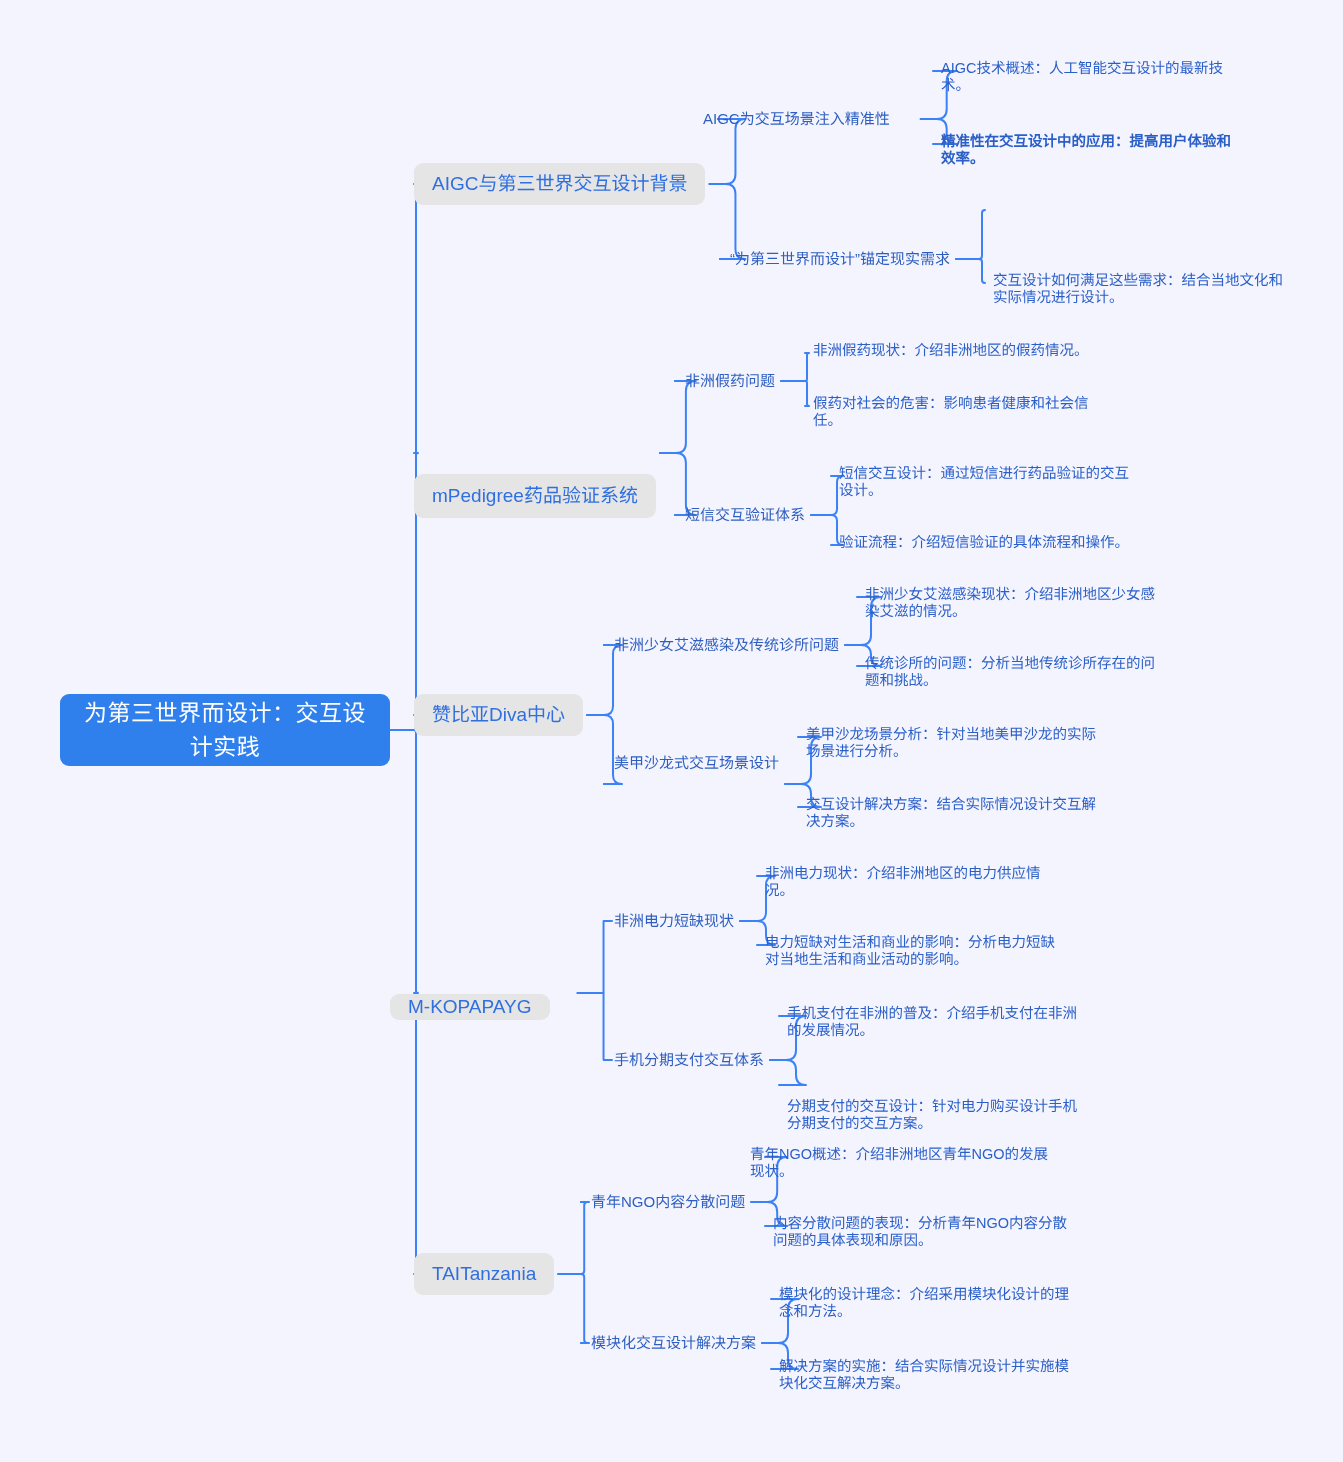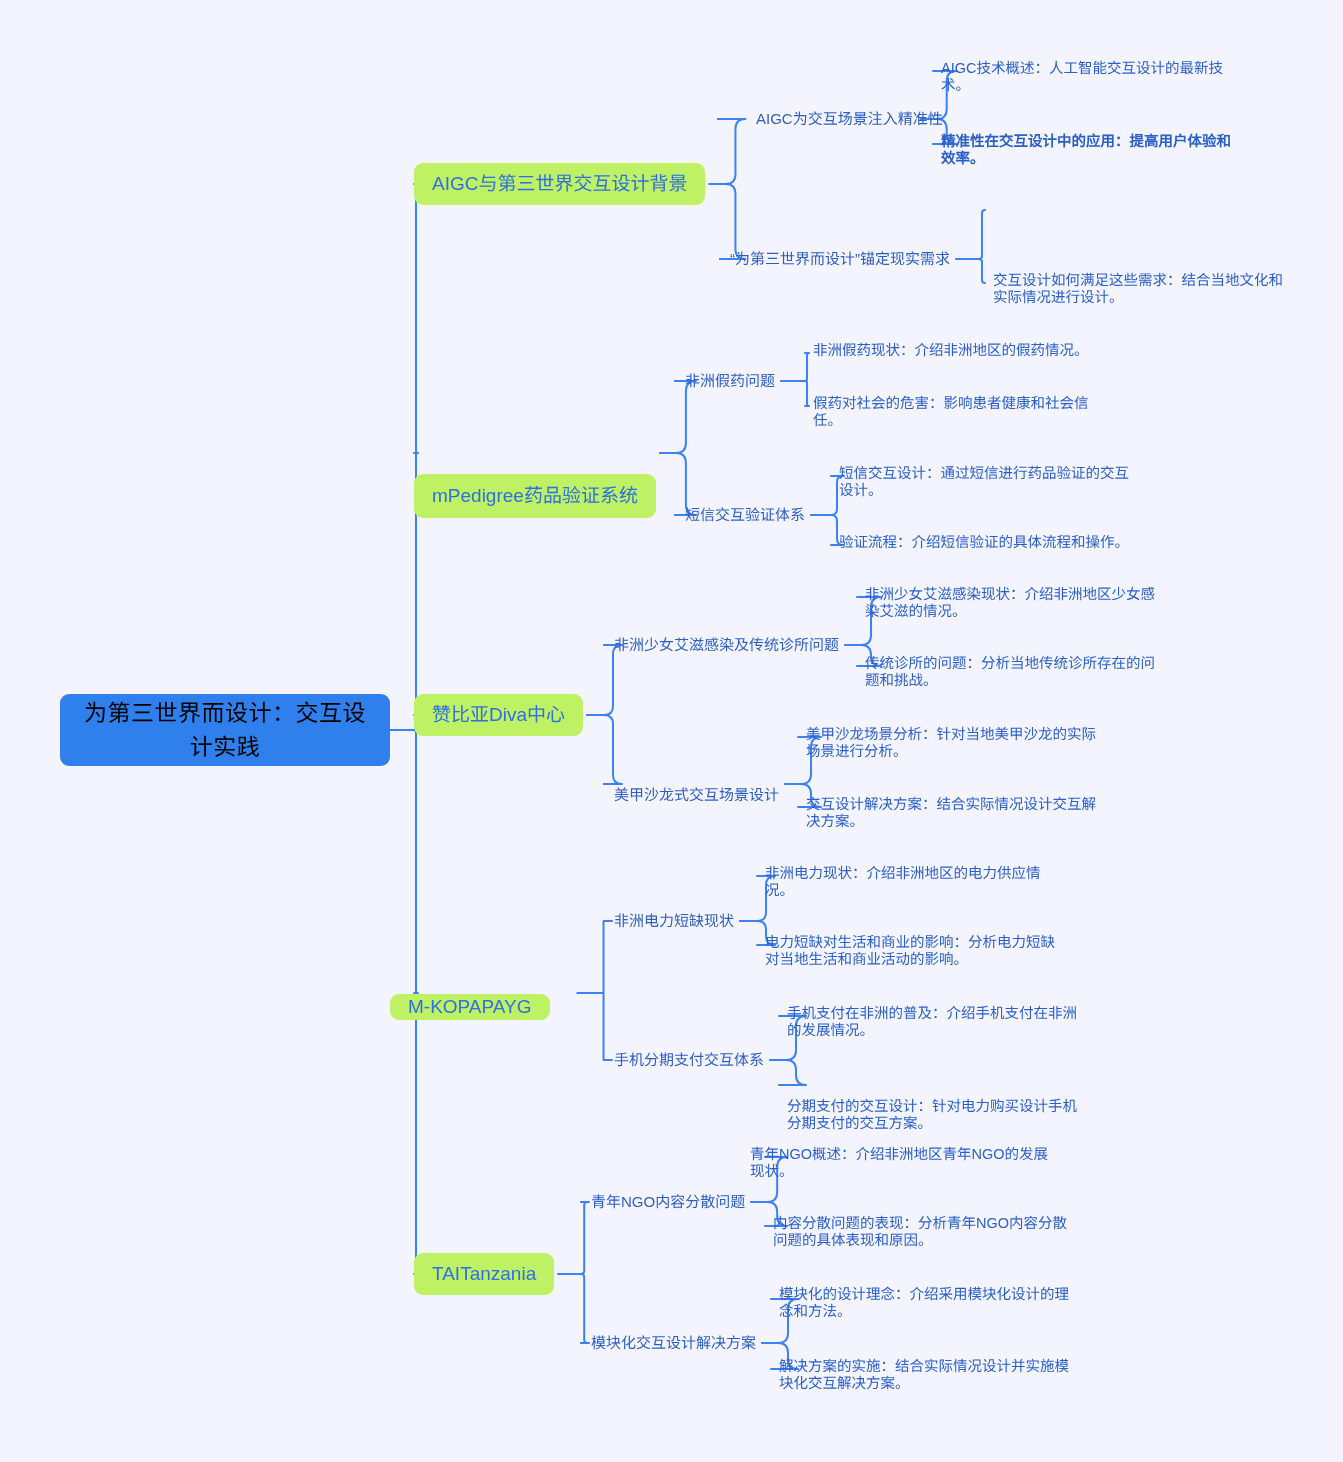--- a/index.html
+++ b/index.html
@@ -12,32 +12,32 @@
     position:relative;
   }
   #canvas{position:absolute;inset:0;width:1343px;height:1462px;}
   svg.links{position:absolute;left:0;top:0;width:1343px;height:1462px;pointer-events:none;}
 
   
   .node{position:absolute;box-sizing:border-box;}
 
   .root{
     background:#2f80ed;
-    color:#000000;
+    color:#ffffff;
     border-radius:9px;
     display:flex;align-items:center;justify-content:center;
     text-align:center;
     font-size:23px;
     line-height:34px;
     letter-spacing:.5px;
     padding:0 16px;
   }
 
   .lvl2{
-    background:#bef264;
+    background:#e5e5e5;
     color:#2f6fe0;
     border-radius:9px;
     display:flex;align-items:center;justify-content:center;
     text-align:center;
     font-size:19px;
     line-height:26px;
     padding:0 18px;
     white-space:nowrap;
   }
 
@@ -107,39 +107,39 @@
         <path d="M558.203125,1274 L581,1274 Q584.203125,1274 584.203125,1277.203125 L584.203125,1339.796875 Q584.203125,1343 587.40625,1343 L581,1343"></path>
         <path d="M581,1343 L589,1343"></path>
         <path d="M762.015625,1343 L778.015625,1343 Q788.015625,1343 788.015625,1333 L788.015625,1309 Q788.015625,1299 798.015625,1299 L771,1299"></path>
         <path d="M762.015625,1343 L778.015625,1343 Q788.015625,1343 788.015625,1353 L788.015625,1359 Q788.015625,1369 798.015625,1369 L771,1369"></path>
       </g>
   </svg>
 
   <div class="node root" style="left:60px;top:694px;width:330px;height:72px;">为第三世界而设计：交互设计实践</div>
 
   <div class="node lvl2" style="left:414px;top:163px;height:42px;">AIGC与第三世界交互设计背景</div>
-  <div class="node lvl3" style="left:756px;top:106px;height:26px;">AIGC为交互场景注入精准性</div>
+  <div class="node lvl3" style="left:703px;top:106px;height:26px;">AIGC为交互场景注入精准性</div>
   <div class="node leaf" style="left:941px;top:60px;width:300px;">AIGC技术概述：人工智能交互设计的最新技术。</div>
   <div class="node leaf" style="left:941px;top:133px;width:300px;font-weight:bold;">精准性在交互设计中的应用：提高用户体验和效率。</div>
   <div class="node lvl3" style="left:730px;top:246px;height:26px;">“为第三世界而设计”锚定现实需求</div>
   <div class="node leaf" style="left:993px;top:272px;width:300px;">交互设计如何满足这些需求：结合当地文化和实际情况进行设计。</div>
 
   <div class="node lvl2" style="left:414px;top:432px;height:44px;margin-top:42px;">mPedigree药品验证系统</div>
   <div class="node lvl3" style="left:685px;top:368px;height:26px;">非洲假药问题</div>
   <div class="node leaf" style="left:813px;top:342px;width:300px;">非洲假药现状：介绍非洲地区的假药情况。</div>
   <div class="node leaf" style="left:813px;top:395px;width:300px;">假药对社会的危害：影响患者健康和社会信任。</div>
   <div class="node lvl3" style="left:685px;top:502px;height:26px;">短信交互验证体系</div>
   <div class="node leaf" style="left:839px;top:465px;width:300px;">短信交互设计：通过短信进行药品验证的交互设计。</div>
   <div class="node leaf" style="left:839px;top:534px;width:300px;">验证流程：介绍短信验证的具体流程和操作。</div>
 
   <div class="node lvl2" style="left:414px;top:694px;height:42px;">赞比亚Diva中心</div>
   <div class="node lvl3" style="left:614px;top:632px;height:26px;">非洲少女艾滋感染及传统诊所问题</div>
   <div class="node leaf" style="left:865px;top:586px;width:300px;">非洲少女艾滋感染现状：介绍非洲地区少女感染艾滋的情况。</div>
   <div class="node leaf" style="left:865px;top:655px;width:300px;">传统诊所的问题：分析当地传统诊所存在的问题和挑战。</div>
-  <div class="node lvl3" style="left:614px;top:782px;height:26px;">美甲沙龙式交互场景设计</div>
+  <div class="node lvl3" style="left:614px;top:752px;height:26px;font-family:Liberation Mono, monospace;">美甲沙龙式交互场景设计</div>
   <div class="node leaf" style="left:806px;top:726px;width:300px;">美甲沙龙场景分析：针对当地美甲沙龙的实际场景进行分析。</div>
   <div class="node leaf" style="left:806px;top:796px;width:300px;">交互设计解决方案：结合实际情况设计交互解决方案。</div>
 
   <div class="node lvl2" style="left:390px;top:972px;height:26px;margin-top:22px;">M-KOPAPAYG</div>
   <div class="node lvl3" style="left:614px;top:908px;height:26px;">非洲电力短缺现状</div>
   <div class="node leaf" style="left:765px;top:865px;width:300px;">非洲电力现状：介绍非洲地区的电力供应情况。</div>
   <div class="node leaf" style="left:765px;top:934px;width:300px;">电力短缺对生活和商业的影响：分析电力短缺对当地生活和商业活动的影响。</div>
   <div class="node lvl3" style="left:614px;top:1047px;height:26px;">手机分期支付交互体系</div>
   <div class="node leaf" style="left:787px;top:1005px;width:300px;">手机支付在非洲的普及：介绍手机支付在非洲的发展情况。</div>
   <div class="node leaf" style="left:787px;top:1074px;width:300px;margin-top:24px;">分期支付的交互设计：针对电力购买设计手机分期支付的交互方案。</div>

